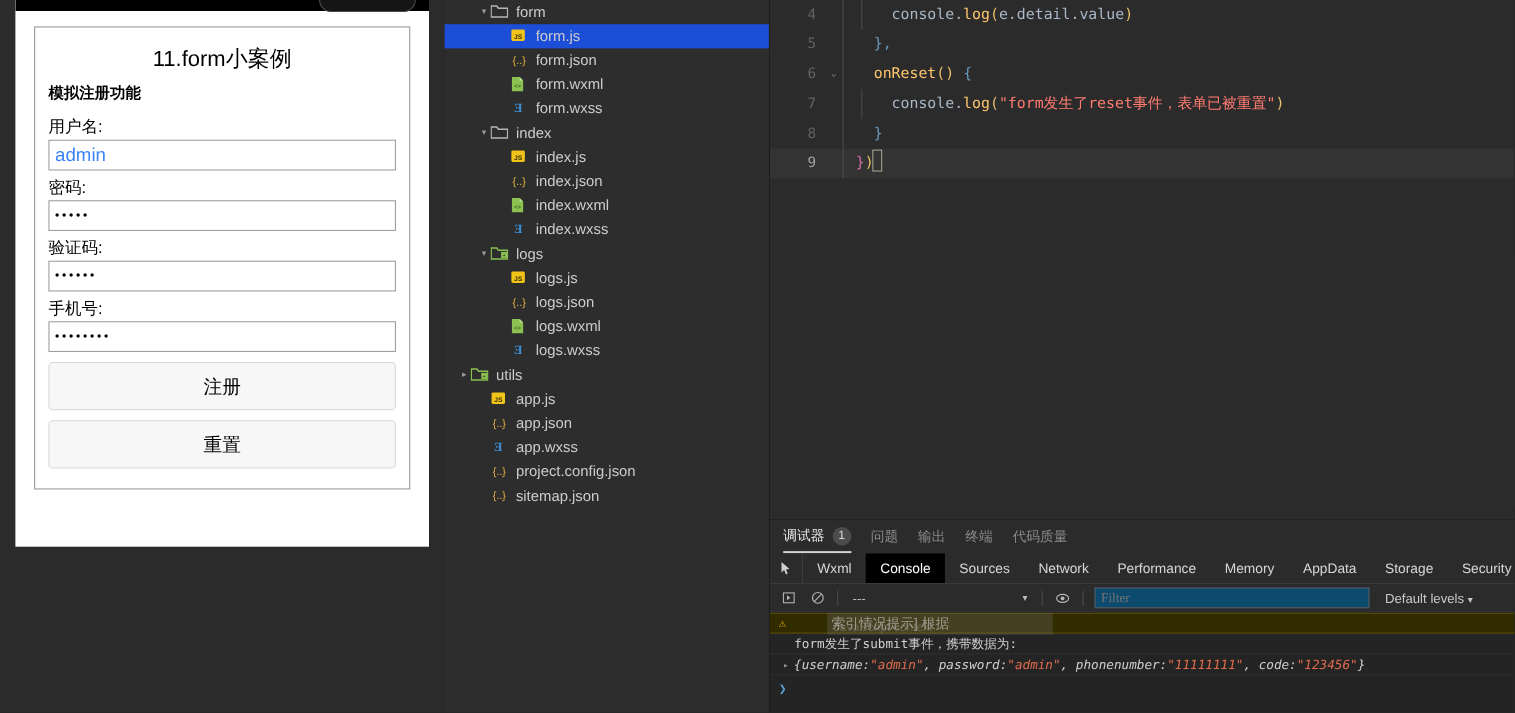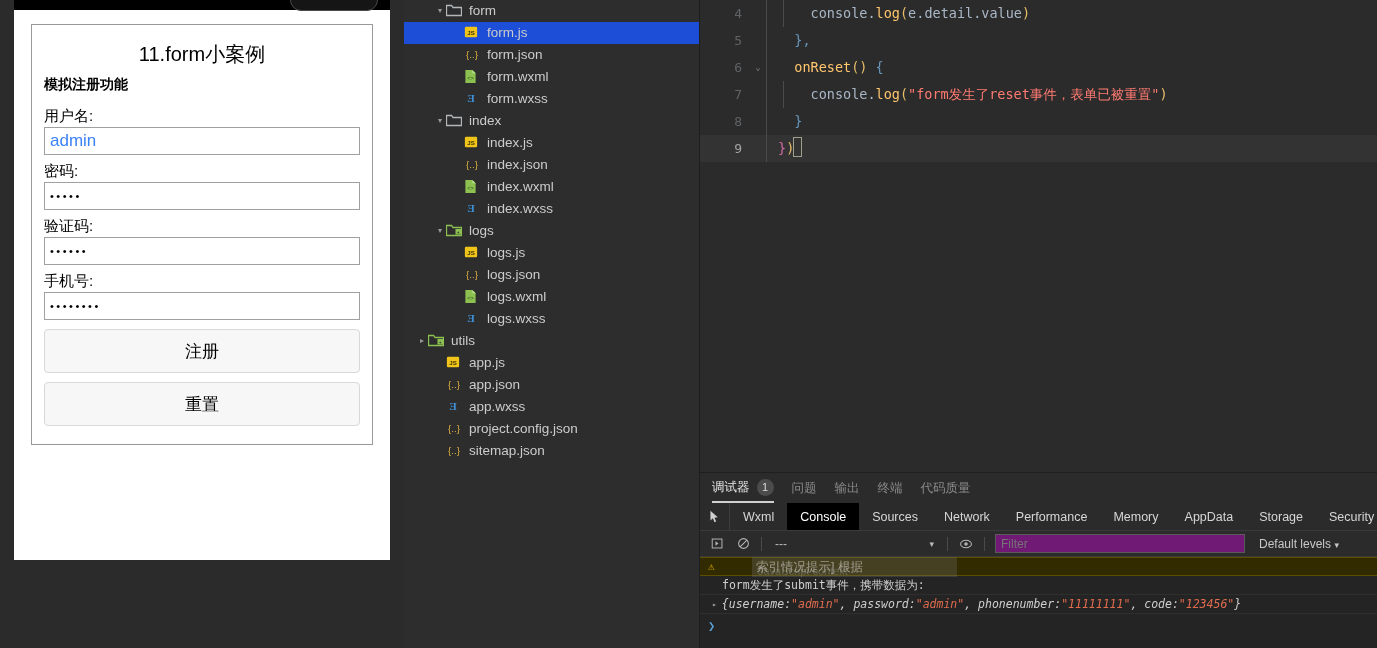--- a/index.html
+++ b/index.html
@@ -15,21 +15,21 @@
   
   .sim-pane {
     width: 404px; height: 648px;
     background: #2b2b2b;
     position: relative;
     flex: 0 0 404px;
   }
   .sim-device {
     position: absolute;
     left: 14px; top: 0;
-    width: 376px; height: 560px;
+    width: 376px; height: 497px;
     background: #ffffff;
     overflow: hidden;
   }
   .sim-statusbar {
     height: 10px;
     background: #000000;
     position: relative;
   }
   .sim-capsule {
     position: absolute;
@@ -275,28 +275,28 @@
   }
   .tb-sep { width:1px; height:14px; background:#4a4a4a; margin: 0 5px; }
   .ctx-select {
     display:flex; align-items:center;
     color:#bbb; width: 175px; justify-content: space-between;
     padding: 0 8px;
   }
   .filter-box {
     flex: 0 0 250px;
     height: 19px;
-    background: #701a75;
+    background: #0c4a6e;
     border: 1px solid #5a5a5a;
     color: #9a9a9a;
     font-size: 12px;
     line-height: 17px;
     padding: 0 5px;
     margin-left: 5px;
-    font-family: Liberation Sans, sans-serif;
+    font-family: Liberation Serif, serif;
   }
   .levels { color:#c8c8c8; margin-left: 14px; font-size:12px; }
 
   .con-body {
     flex: 1 1 auto;
     background: #242424;
     overflow: hidden;
     font-family: "DejaVu Sans Mono", "Liberation Mono", monospace;
     font-size: 11.5px;
     position: relative;

